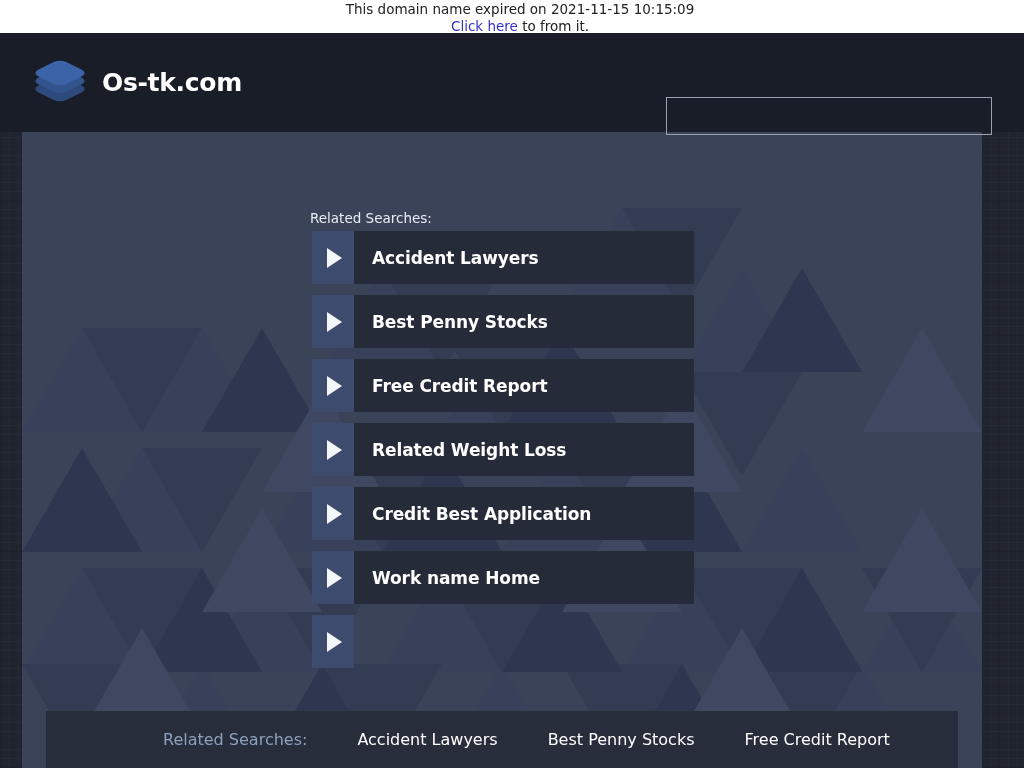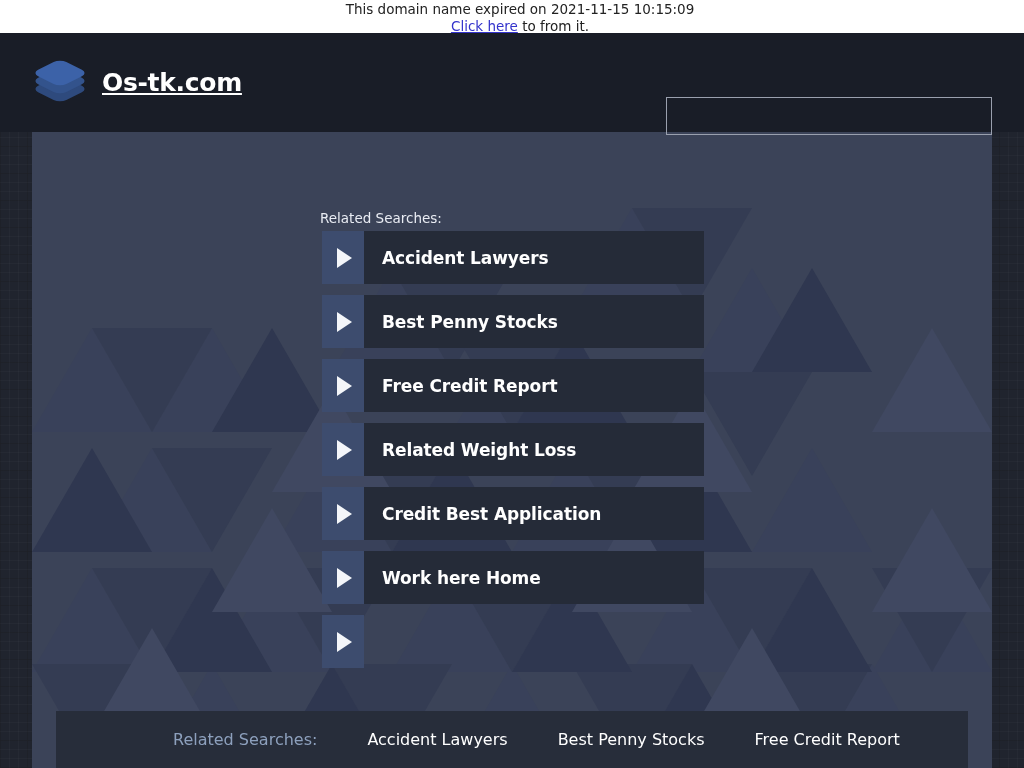--- a/index.html
+++ b/index.html
@@ -24,21 +24,20 @@
     font-size: 13.5px;
     line-height: 16.5px;
     padding-top: 1px;
     box-sizing: border-box;
     font-family: "DejaVu Sans", sans-serif;
     padding-left: 16px;
   }
   #expiry-banner .line { display: block; white-space: nowrap; }
   #expiry-banner a {
     color: #3333cc;
-    text-decoration: underline;
     cursor: pointer;
   }
 
   
   #page {
     position: relative;
     width: 1024px;
     height: 735px;
     background-color: #20242e;
     background-image:
@@ -84,41 +83,40 @@
   .layer.l3 { top: 16px; background: #2e4a7d; }
   .layer.l2 { top:  8px; background: #33538c; }
   .layer.l1 { top:  0px; background: #3c62a8; }
   #brand-name {
     color: #ffffff;
     font-size: 25px;
     font-weight: bold;
     letter-spacing: -0.3px;
     white-space: nowrap;
     font-family: "DejaVu Sans", sans-serif;
-    text-decoration: underline;
   }
   #search-box {
     position: absolute;
     right: 32px; top: 64px;
     width: 326px;
     height: 38px;
     background: transparent;
     border: 1px solid #9aa0ae;
     box-sizing: border-box;
     color: #e8eaf0;
     font-size: 14px;
     padding: 0 9px;
     outline: none;
     font-family: "DejaVu Sans", sans-serif;
   }
 
   
   #content-panel {
     position: absolute;
-    left: 32px; top: 99px;
+    left: 22px; top: 99px;
     width: 960px;
     height: 636px;
     background-color: #3b4358;
     overflow: hidden;
   }
   #poly-bg {
     position: absolute;
     left: 0; top: 0;
     width: 960px; height: 636px;
     opacity: 1;
@@ -354,21 +352,21 @@
         <span class="row-body">
           <span class="row-label">Credit Best Application</span>
         </span>
       </a>
 
       <a class="result-row">
         <span class="row-arrow">
             <span class="tri"></span>
           </span>
         <span class="row-body">
-          <span class="row-label">Work here Home</span>
+          <span class="row-label">Work name Home</span>
         </span>
       </a>
 
       <a class="result-row">
         <span class="row-arrow">
             <span class="tri"></span>
           </span>
       </a>
 
     </div>

